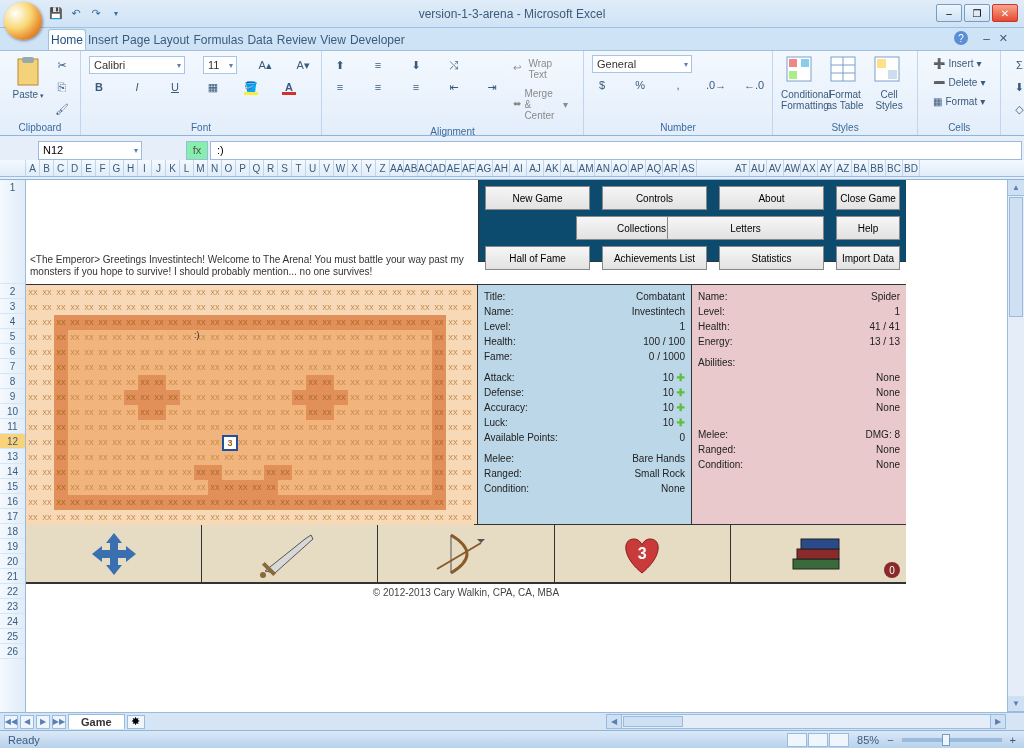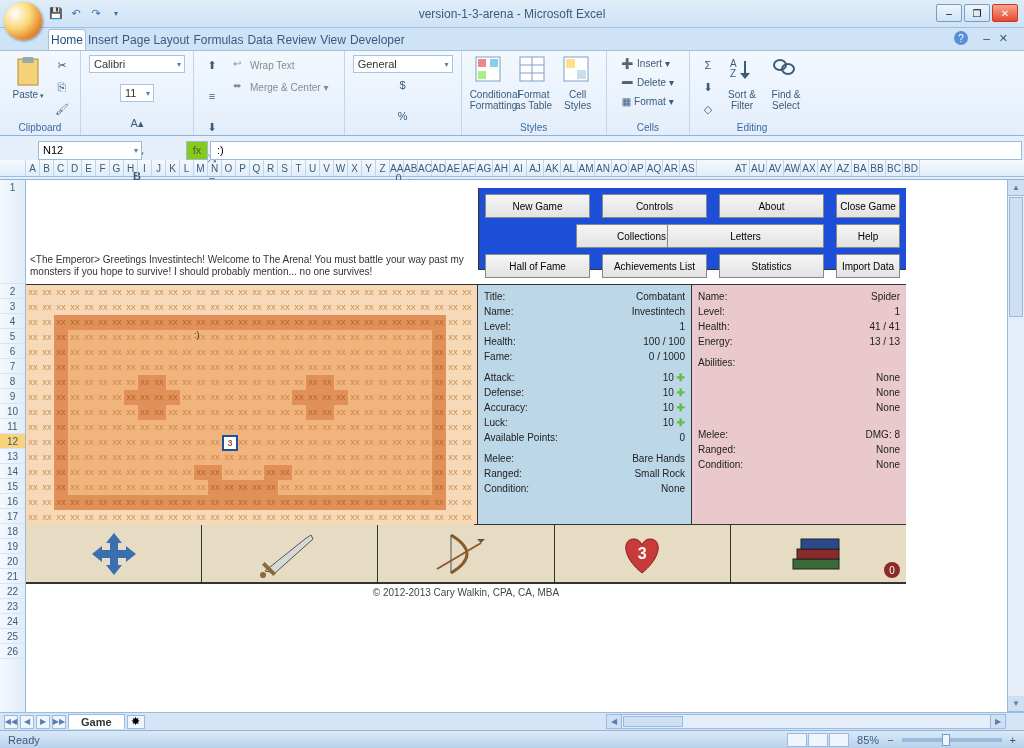--- a/index.html
+++ b/index.html
@@ -45,52 +45,52 @@
 .tabs-row .x { position:absolute; right:16px; top:4px; font-size:11px;color:#3b5b7c; }
 
 
 .ribbon { height:86px; background:linear-gradient(#f3f8fe,#e3eefb); border-top:1px solid #a0c0e0; border-bottom:1px solid #8fb3d9; display:flex; }
 .group { border-right:1px solid #c0d6ee; padding:4px 8px 2px 8px; display:flex; flex-direction:column; justify-content:space-between; }
 .group-label { text-align:center; font-size:10px; color:#3b6a9e; padding-top:2px; }
 .group-body { flex:1; display:flex; gap:4px; align-items:flex-start; }
 .big-btn { width:40px; text-align:center; font-size:10px; color:#3b5b7c; }
 .big-btn .bicon { width:32px;height:32px;margin:0 auto 2px; }
 .col { display:flex; flex-direction:column; gap:2px; }
-.row { display:flex; gap:11px; align-items:center;flex-direction:column; }
+.row { display:flex; gap:18px; align-items:center; }
 .rb-combo { height:18px; border:1px solid #a9c5e6; background:#fff; font-size:11px; padding:0 16px 0 4px; position:relative; display:inline-flex;align-items:center; color:#333; }
 .rb-combo::after { content:"▾"; position:absolute; right:3px; font-size:8px; color:#5a7fb0; }
 .rb-btn { width:20px;height:20px; border:1px solid transparent; display:inline-flex;align-items:center;justify-content:center; color:#3b5b7c; cursor:pointer; }
 .md-btn { padding:2px 6px; border:1px solid transparent; font-size:10px; color:#8a8a8a; display:inline-flex;align-items:center; gap:3px; cursor:pointer; }
 .md-btn .mi { width:14px;height:14px; }
 
 
 .fml-area { height:44px; background:#e6eff9; border-bottom:1px solid #8fb3d9; }
 .fml-row1 { height:4px; }
 .fml-row2 { height:20px; display:flex; align-items:center; gap:2px; padding:0 2px; }
 .namebox { width:104px; height:19px; background:#fff; border:1px solid #9abade; display:flex; align-items:center; padding:0 4px; font-size:11px; position:relative; margin-left:36px; }
 .namebox::after { content:"▾"; position:absolute; right:3px; font-size:8px; color:#5a7fb0; }
-.fx { width:22px;height:19px;border:1px solid #9abade;background:#84cc16;display:flex;align-items:center;justify-content:center;font-size:11px;color:#555; }
+.fx { width:22px;height:19px;border:1px solid #9abade;background:#86efac;display:flex;align-items:center;justify-content:center;font-size:11px;color:#555; }
 .fml-input { flex:1; height:19px; background:#fff; border:1px solid #9abade; padding:0 6px; font-size:11px; display:flex;align-items:center; }
 .col-letters { height:17px; background:linear-gradient(#f4f9fe,#e0ecf8); border-bottom:1px solid #9abade; display:flex; font-size:10px; color:#3b5b7c; }
 .col-letters .corner { width:26px; border-right:1px solid #c0d6ee; }
 .col-letters .ch { border-right:1px solid #c0d6ee; text-align:center; line-height:17px; }
 
 
 .grid-area { position:absolute; left:0; top:180px; right:0; bottom:36px; background:#fff; display:flex; }
 .rownums { width:26px; background:linear-gradient(90deg,#f4f9fe,#e0ecf8); border-right:1px solid #9abade; }
 .rownums .rn { height:15px; border-bottom:1px solid #d7e4f2; font-size:10px; color:#3b5b7c; text-align:center; line-height:15px; }
 .rownums .rn.bigrow { height:104px; }
 .rownums .rn.sel { background:#f9d27a; }
 .sheet { flex:1; position:relative; overflow:hidden; }
 .gamewrap { position:absolute; left:0; top:0; width:880px; }
 
 
 .intro-row { height:104px; position:relative; }
 .intro-text { position:absolute; left:4px; bottom:6px; right:432px; font-size:10px; color:#333; line-height:12px; }
-.button-panel { position:absolute; right:0; top:8px; width:428px; height:82px; background:#1d4ed8; border-left:1px solid #333; border-bottom:1px solid #333; padding:6px; }
+.button-panel { position:absolute; right:0; top:0; width:428px; height:82px; background:#0c4a6e; border-left:1px solid #333; border-bottom:1px solid #333; padding:6px; }
 .bp-grid { display:grid; grid-template-columns: 1fr 1fr 1fr 64px; grid-template-rows: repeat(3, 24px); gap:6px 12px; align-items:center; }
 .gbtn { height:24px; background:linear-gradient(#f6f6f6,#e2e2e2); border:1px solid #888; font-size:10px; display:flex;align-items:center;justify-content:center; cursor:pointer; }
 
 .midrow { display:flex; height:240px; border-top:1px solid #333; }
 .arena { width:452px; background:#f7d9b8; position:relative; border-right:1px solid #333; }
 .arena-inner { position:absolute; inset:0; }
 .stats-left { width:214px; background:#bcd7e8; border-right:1px solid #333; padding:4px 6px; font-size:10px; color:#222; }
 .stats-right { flex:1; background:#e9c9cb; padding:4px 6px; font-size:10px; color:#222; }
 .stat-line { display:flex; justify-content:space-between; line-height:15px; height:15px; }
 .stat-line .plus { color:#5fbf3f; font-weight:bold; }

